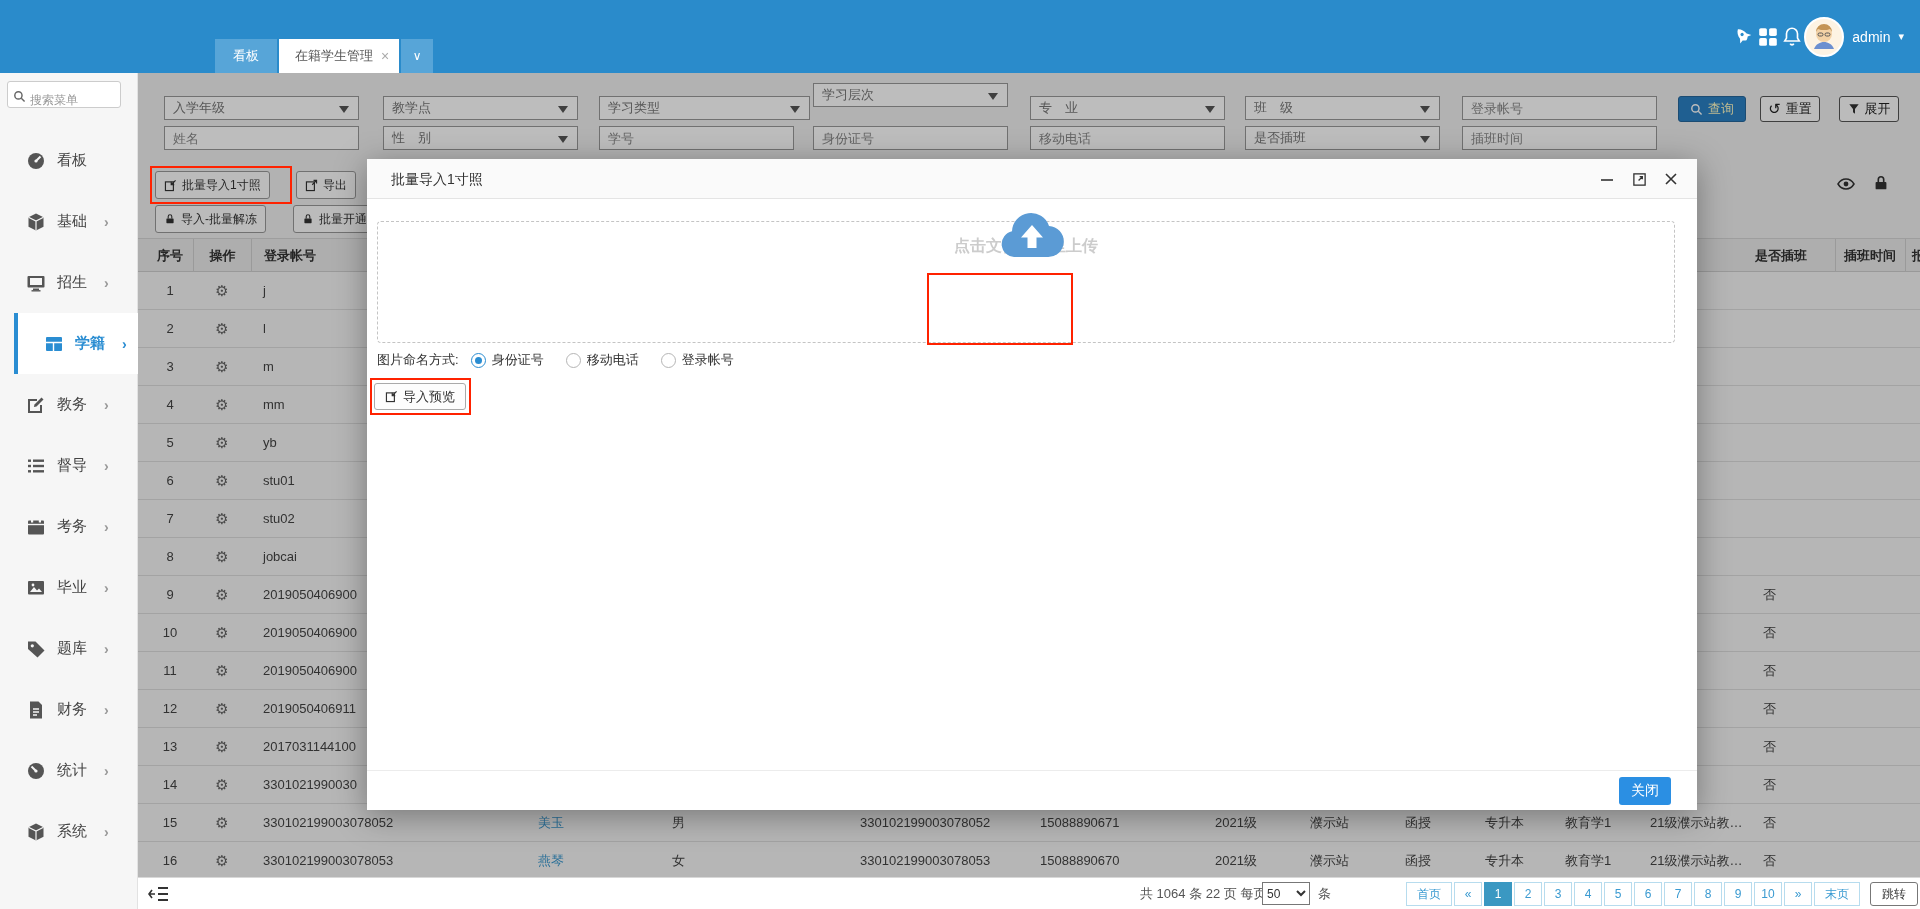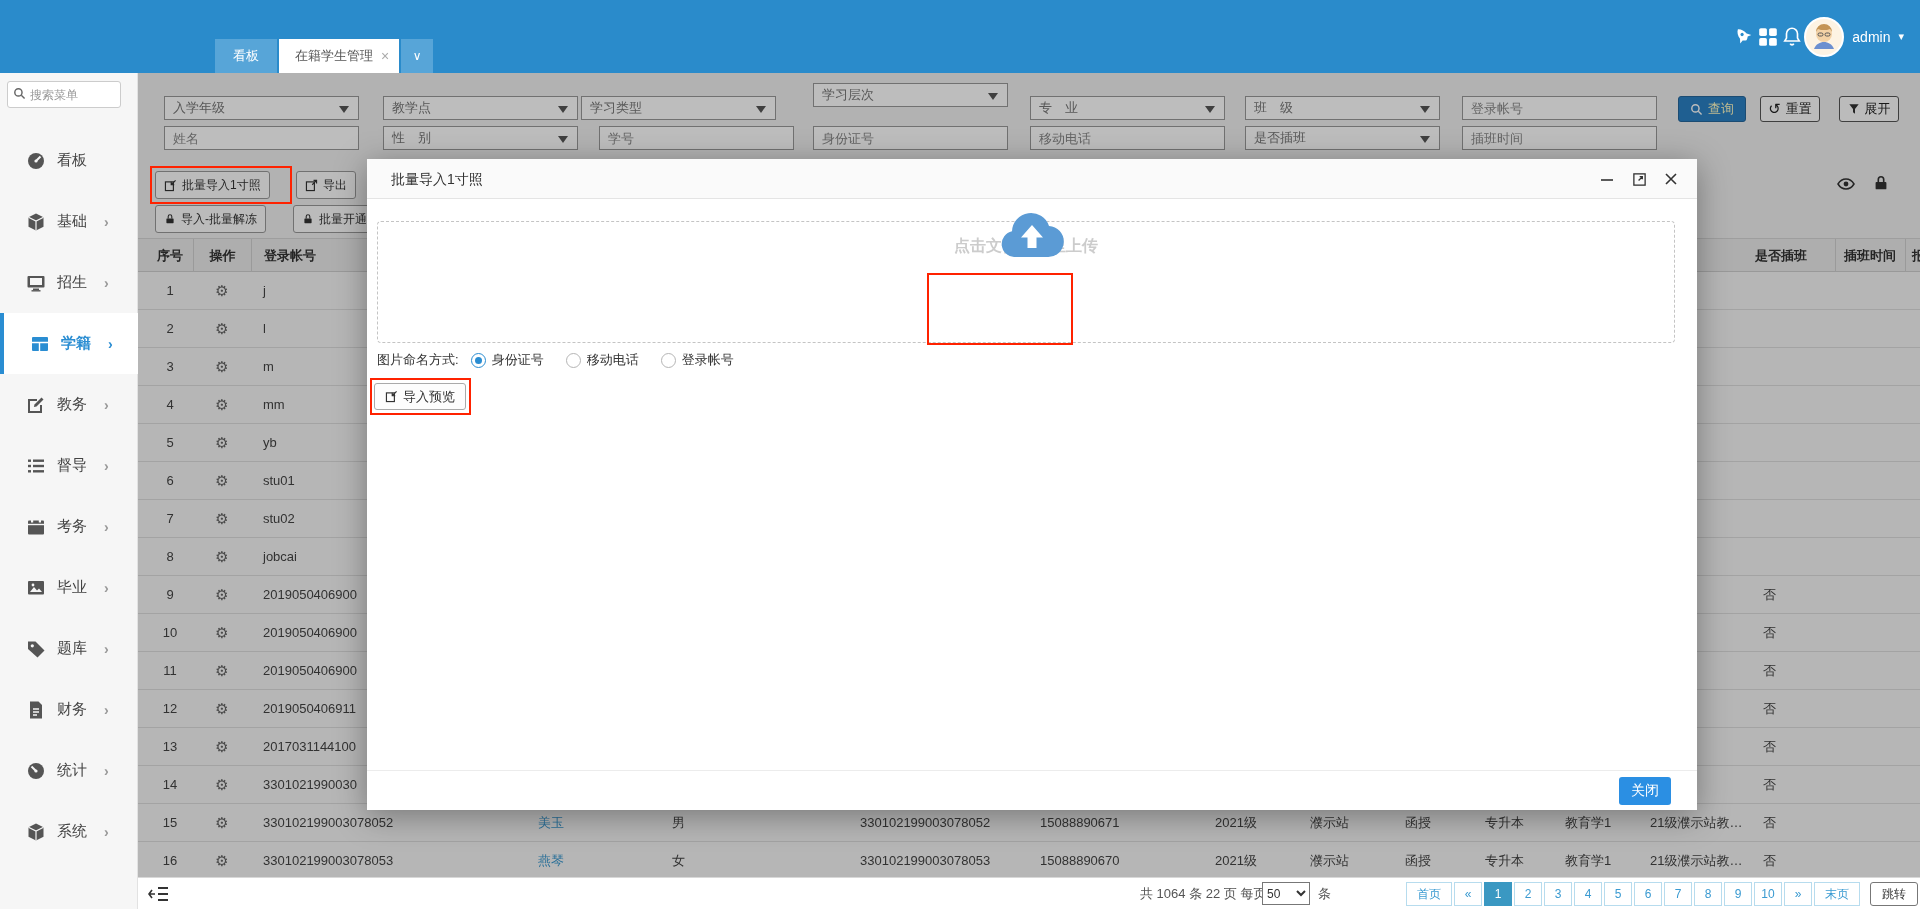--- a/index.html
+++ b/index.html
@@ -20,29 +20,29 @@
   .tab-close { color:#aaa; font-size:14px; margin-left:8px; }
   .tab.chev { width:32px; padding:0; justify-content:center; font-size:12px; }
   .top-icons { position:absolute; right:0; top:0; height:73px; display:flex; align-items:center; padding-right:16px; }
   .ticon { width:24px; height:24px; display:flex; align-items:center; justify-content:center; cursor:pointer; }
   .userbox { display:flex; align-items:center; gap:8px; color:#fff; font-size:14px; cursor:pointer; }
   .avatar { width:40px; height:40px; border-radius:50%; background:#fff; overflow:hidden; border:2px solid #fff; }
 
   
   .sidebar { position:absolute; left:0; top:73px; width:138px; height:836px; background:#f6f6f6; border-right:1px solid #e2e2e2; z-index:20; }
   .search-wrap { position:absolute; left:7px; top:8px; width:114px; height:27px; background:#fff; border:1px solid #ccc; border-radius:3px;
-                 display:flex; align-items:center; padding:0 5px; gap:4px; }
+                 display:flex; align-items:flex-end; padding:0 5px; gap:4px; }
   .search-wrap input { border:none; outline:none; width:84px; font-size:12px; color:#555; background:transparent; }
   .search-wrap input::placeholder { color:#999; }
   .menu { position:absolute; left:0; top:57px; width:138px; }
   .mitem { position:relative; height:61px; display:flex; align-items:center; cursor:pointer; color:#444; }
   .mitem .micon { position:absolute; left:26px; width:20px; height:20px; }
   .mitem .mlabel { position:absolute; left:57px; font-size:15px; }
   .mitem .marrow { position:absolute; left:104px; font-size:14px; color:#999; font-weight:bold; }
-  .mitem.active { background:#fff; border-left:4px solid #2a8dd2; }
+  .mitem.active { background:#fff; border-left:4px solid #2a8dd2;margin-left:14px; }
   .mitem.active .mlabel, .mitem.active .marrow { color:#2a8dd2; font-weight:bold; }
 
   
   .ffield { position:absolute; height:24px; background:#fff; border:1px solid #999; font-size:13px; color:#777; }
   .fsel { display:flex; align-items:center; padding:0 8px; }
   .fsel .tri { position:absolute; right:9px; top:9px; width:0; height:0; border-left:5px solid transparent; border-right:5px solid transparent; border-top:7px solid #555; }
   input.ffield { padding:0 8px; color:#555; outline:none; }
   input.ffield::placeholder { color:#888; }
   .fbtn { position:absolute; top:96px; height:26px; border-radius:3px; font-size:13px; display:flex; align-items:center; justify-content:center; gap:5px; cursor:pointer; }
   .btn-query { background:#2a80c4; color:#fef9c3; border:1px solid #26679c; }
@@ -270,21 +270,21 @@
 
 <div id="filters">
     <div class="ffield fsel" style="left: 164px; top: 96px; width: 195px; position: absolute;">
       <span>入学年级</span>
       <span class="tri"></span>
     </div>
     <div class="ffield fsel" style="left: 383px; top: 96px; width: 195px; position: absolute;">
       <span>教学点</span>
       <span class="tri"></span>
     </div>
-    <div class="ffield fsel" style="left: 581px; top: 96px; width: 195px; position: absolute;">
+    <div class="ffield fsel" style="left: 599px; top: 96px; width: 211px; position: absolute;">
       <span>学习类型</span>
       <span class="tri"></span>
     </div>
     <div class="ffield fsel" style="left: 813px; top: 83px; width: 195px; position: absolute;">
       <span>学习层次</span>
       <span class="tri"></span>
     </div>
     <div class="ffield fsel" style="left: 1030px; top: 96px; width: 195px; position: absolute;">
       <span>专　业</span>
       <span class="tri"></span>

